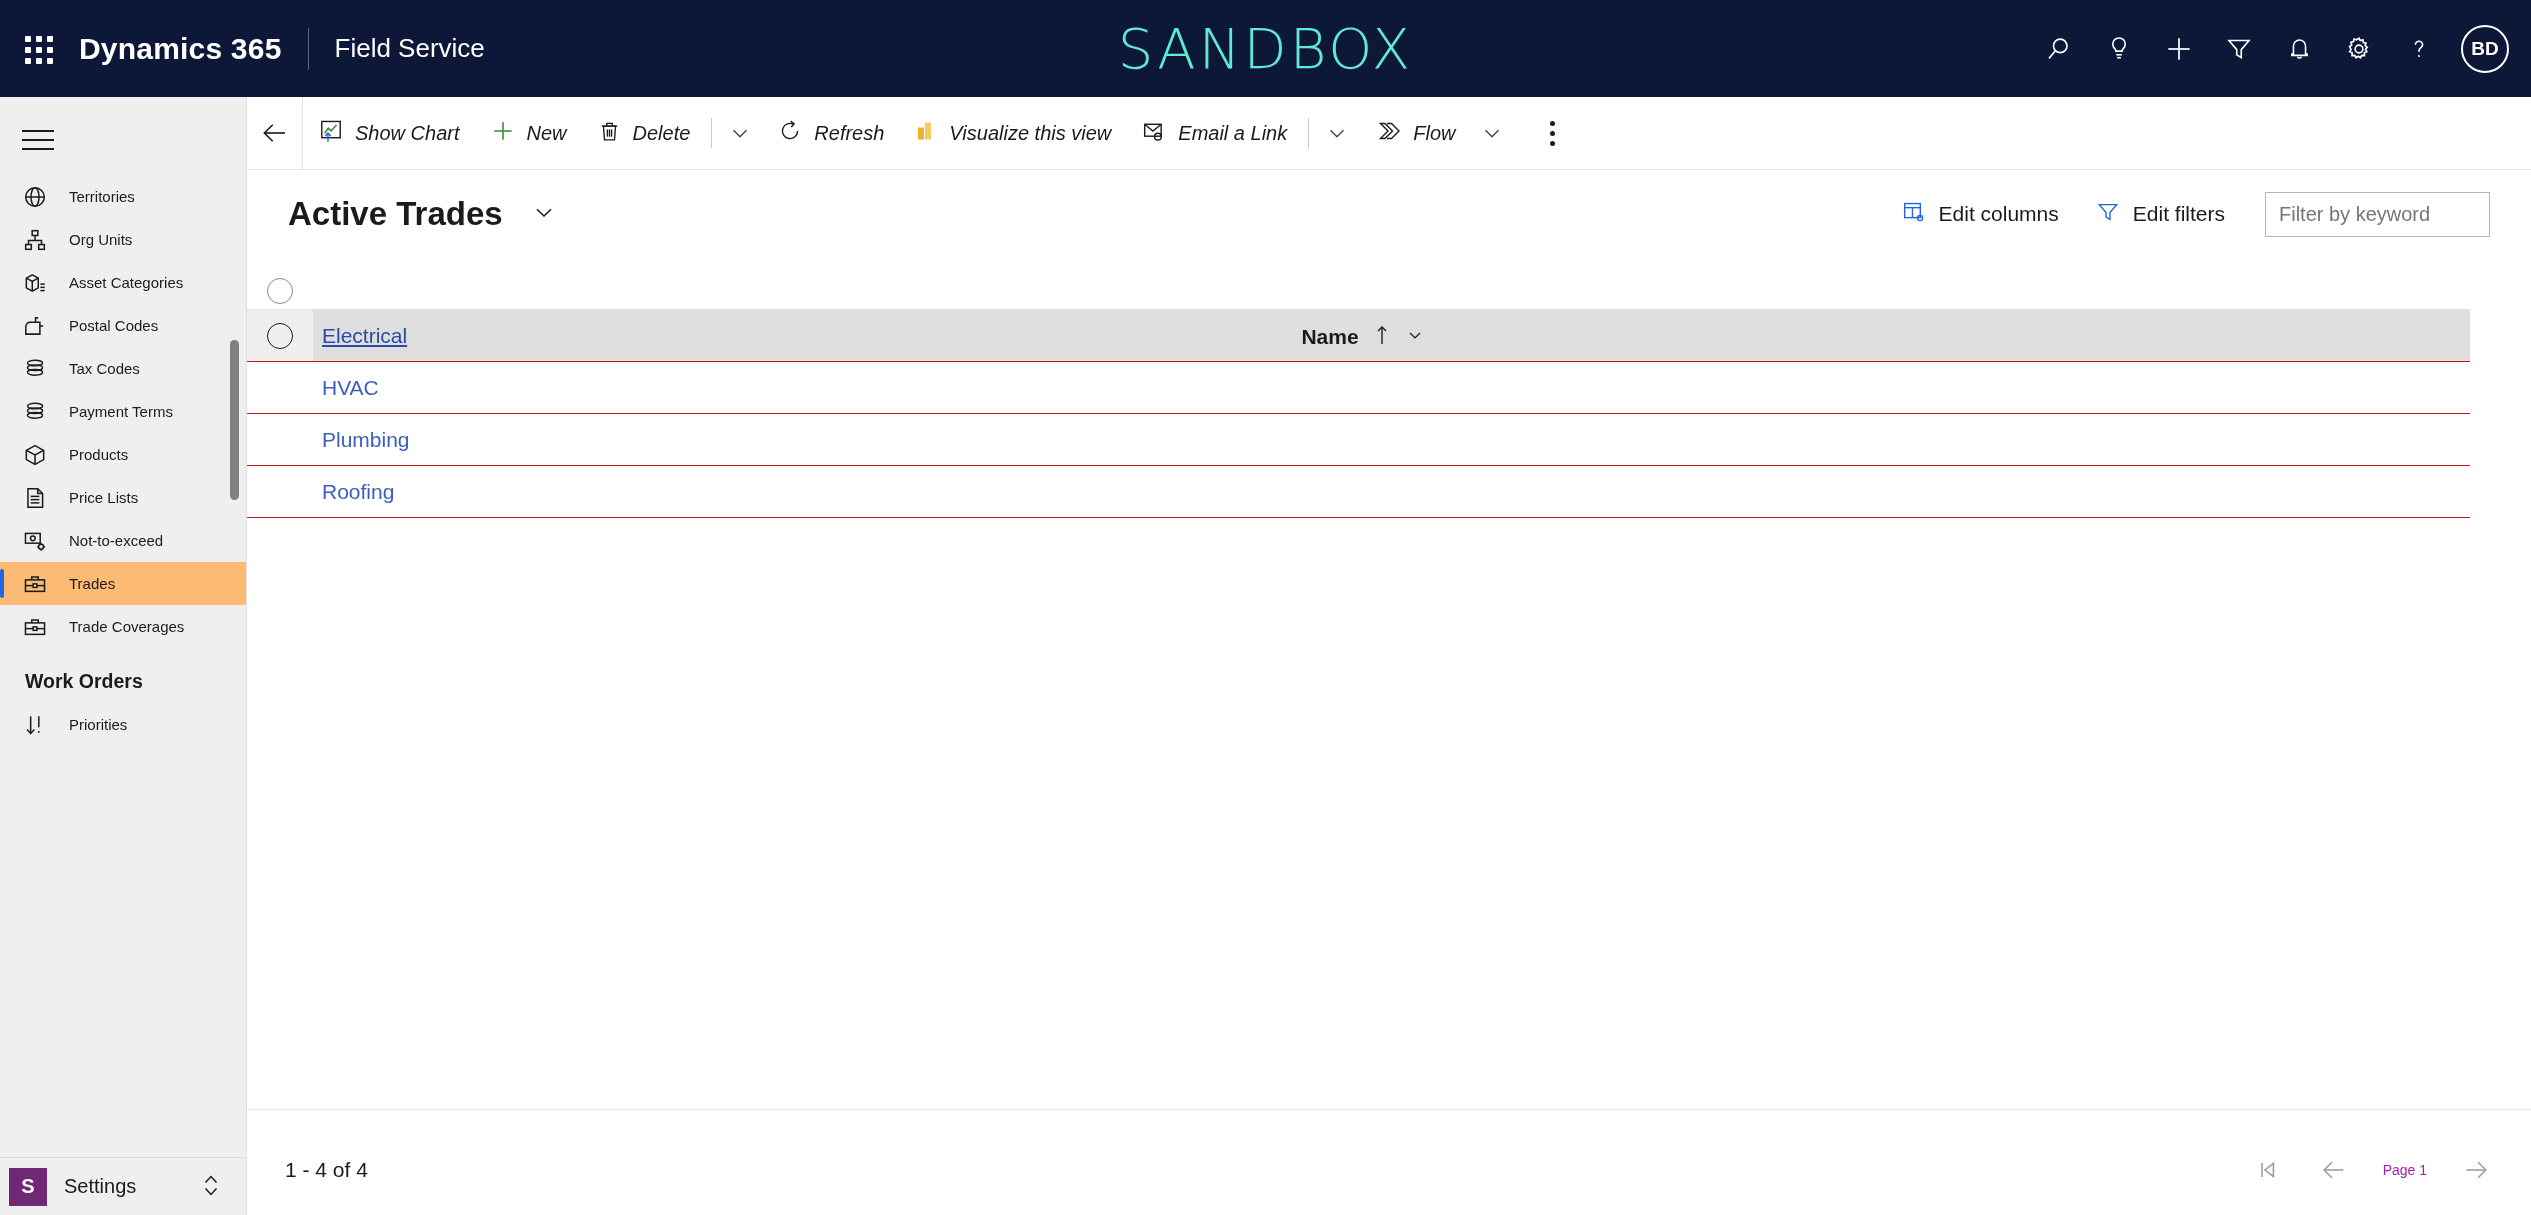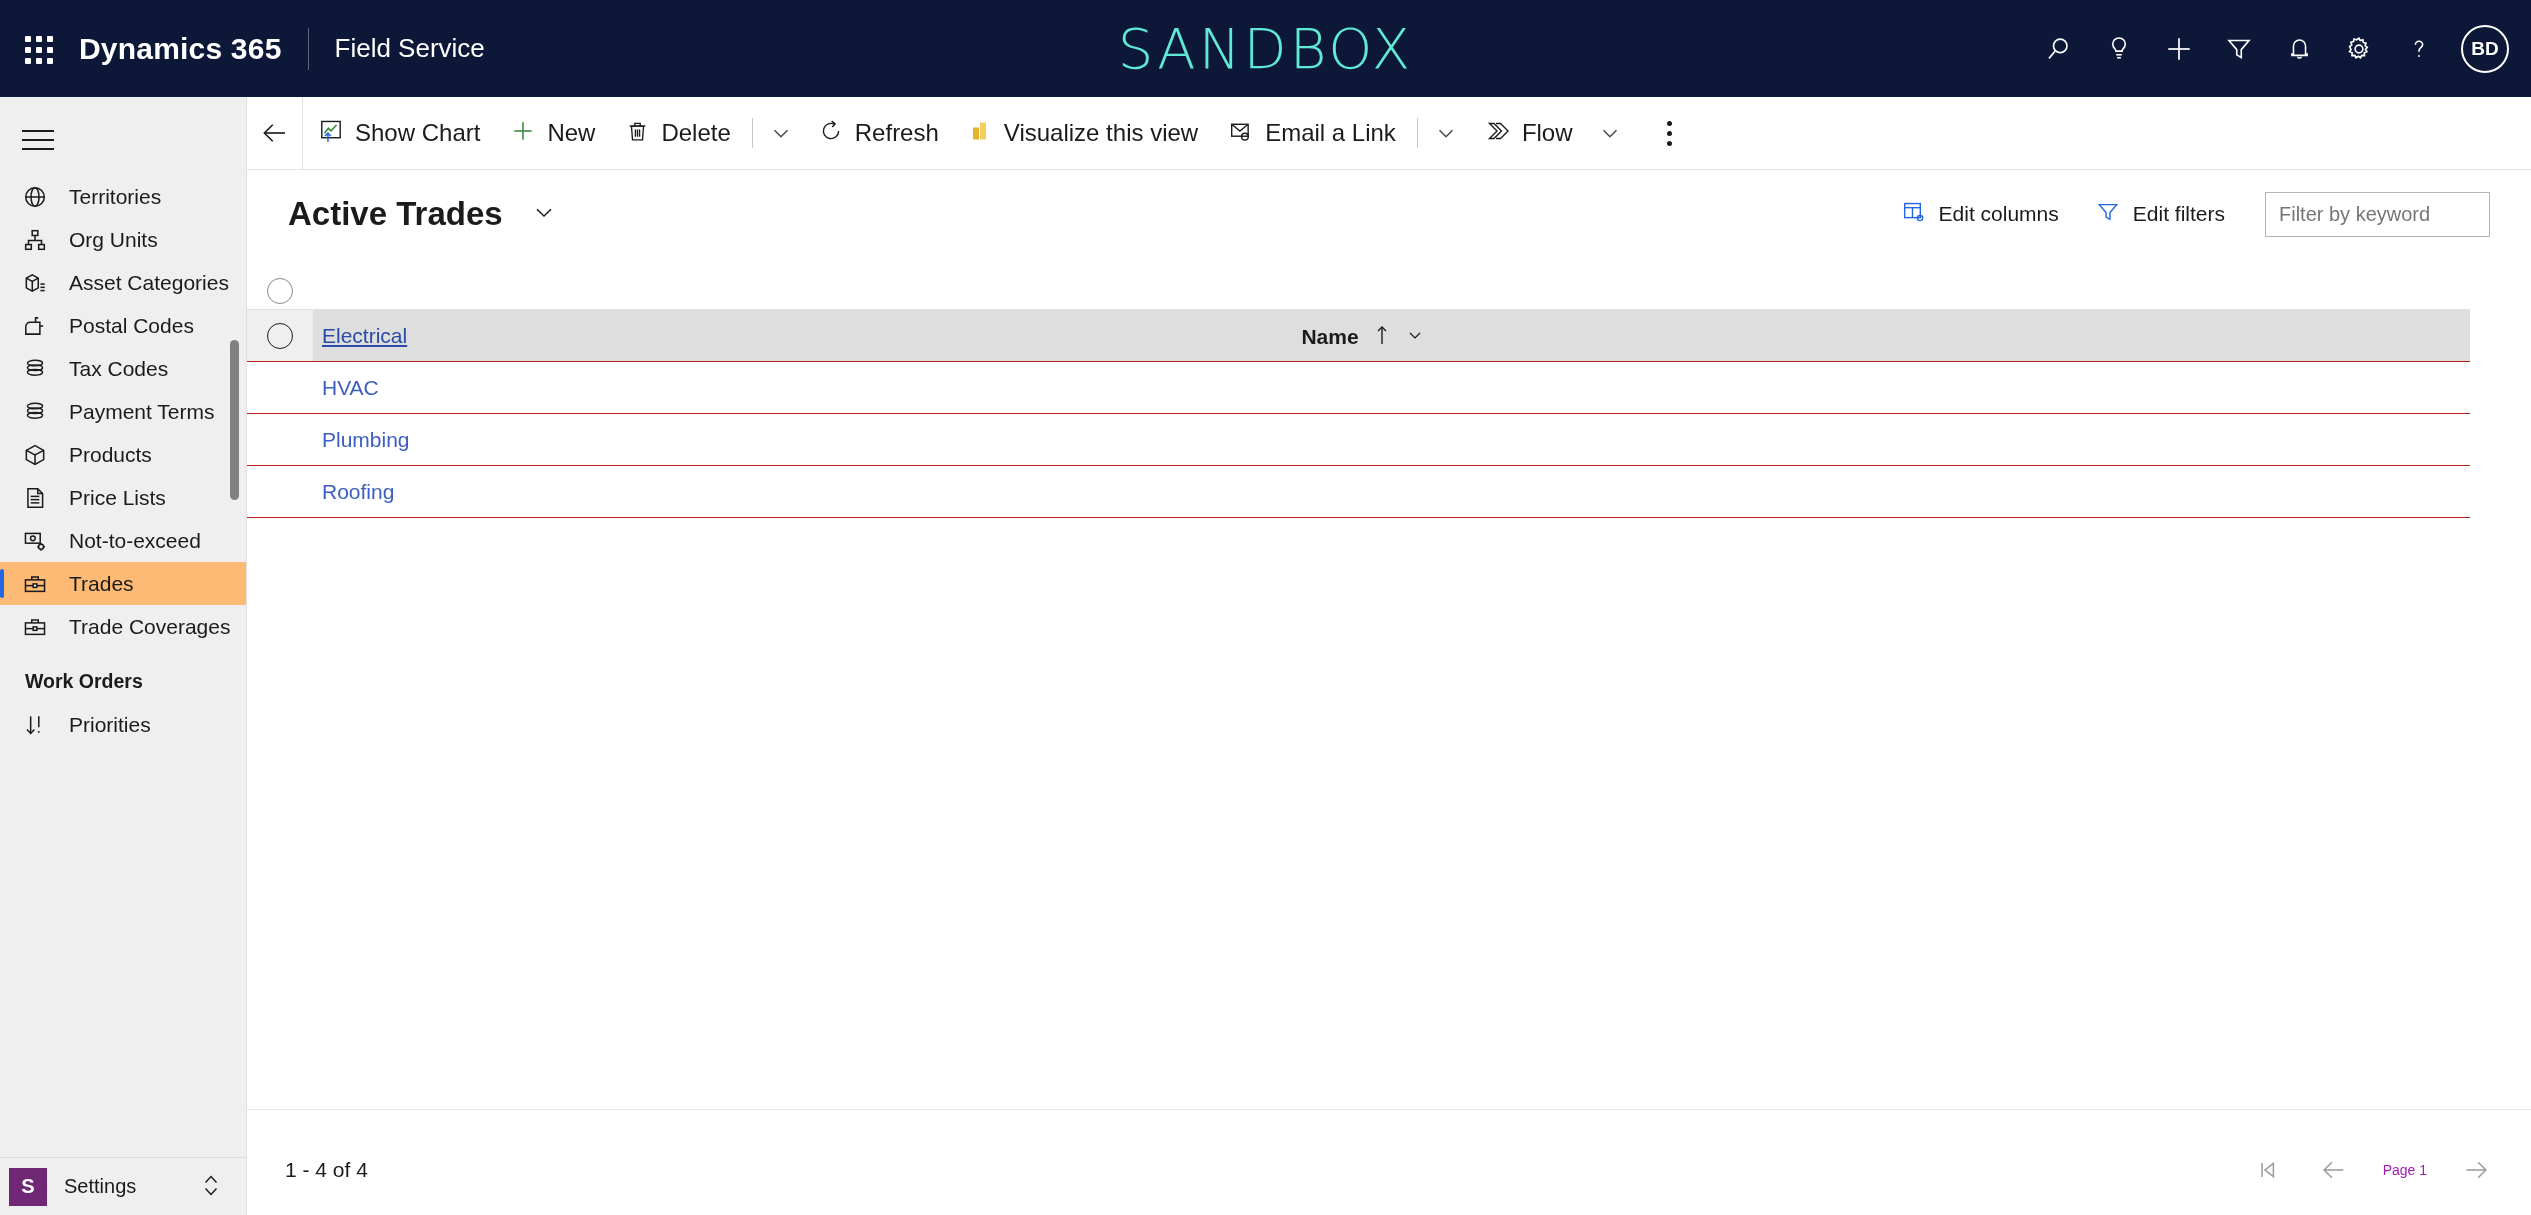--- a/index.html
+++ b/index.html
@@ -98,21 +98,21 @@
     padding-left: 8px;
     cursor: pointer;
   }
   .nav-item .nav-icon {
     width: 40px; height: 30px;
     display: flex; align-items: center; justify-content: center;
     flex: 0 0 40px;
     margin-left: 7px;
   }
   .nav-item .nav-label {
-    font-size: 21px; color: #1b1b1b; margin-left: 14px;
+    font-size: 15px; color: #1b1b1b; margin-left: 14px;
     white-space: nowrap;
   }
   .nav-item.selected {
     background: #fdba74;
   }
   .nav-item.selected .nav-label { font-weight: normal; }
   .nav-item.selected::before {
     content: ""; position: absolute; left: 0; top: 7px;
     width: 4px; height: 29px; background: #2266E3; border-radius: 2px;
   }
@@ -154,21 +154,21 @@
     width: 56px; height: 73px;
     display: flex; align-items: center; justify-content: center;
     border-right: 1px solid #e1e1e1;
     cursor: pointer;
   }
   .cmd-btn {
     height: 73px; display: flex; align-items: center;
     padding: 0 15px; cursor: pointer; gap: 11px;
   }
   .cmd-btn .cmd-label {
-    font-size: 24px; color: #1b1b1b; white-space: nowrap;
+    font-size: 20px; color: #1b1b1b; white-space: nowrap; font-style: italic;
   }
   .cmd-sep { width: 1px; height: 30px; background: #c8c8c8; margin: 0 6px; }
   .cmd-caret {
     width: 44px; height: 73px;
     display: flex; align-items: center; justify-content: center;
     cursor: pointer;
   }
   #overflow-button {
     width: 48px; height: 73px;
     display: flex; flex-direction: column; align-items: center; justify-content: center;

